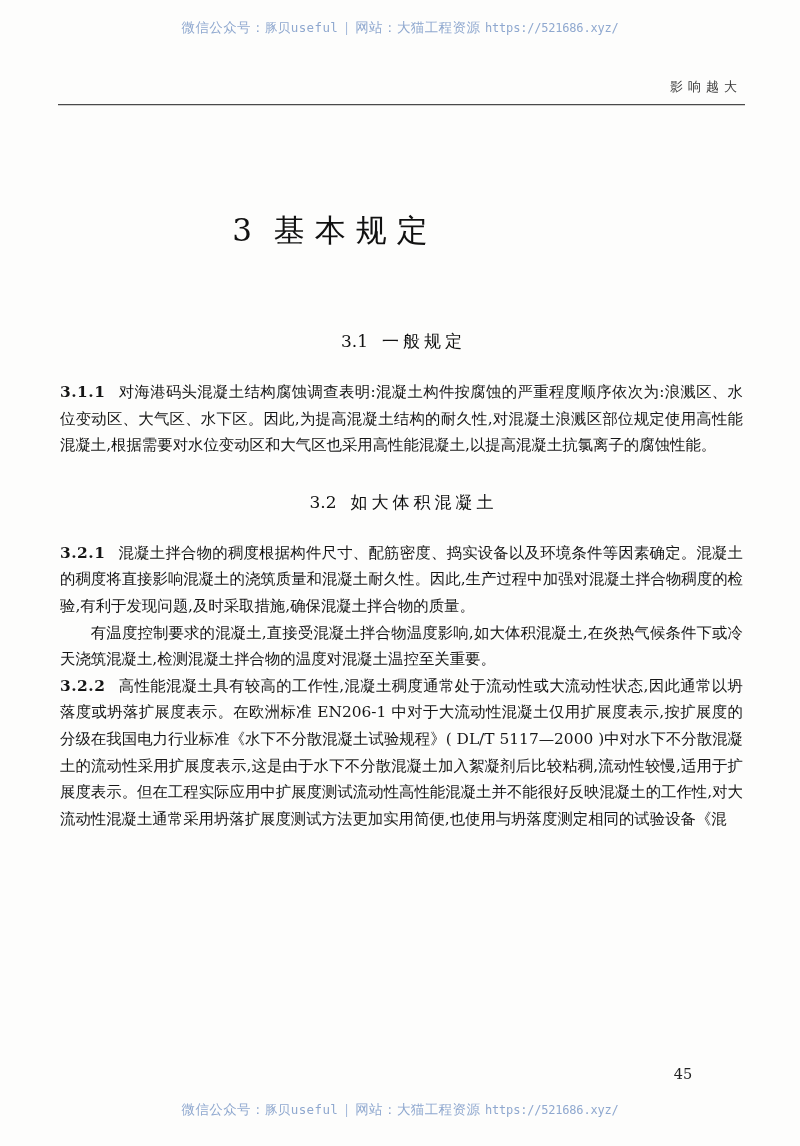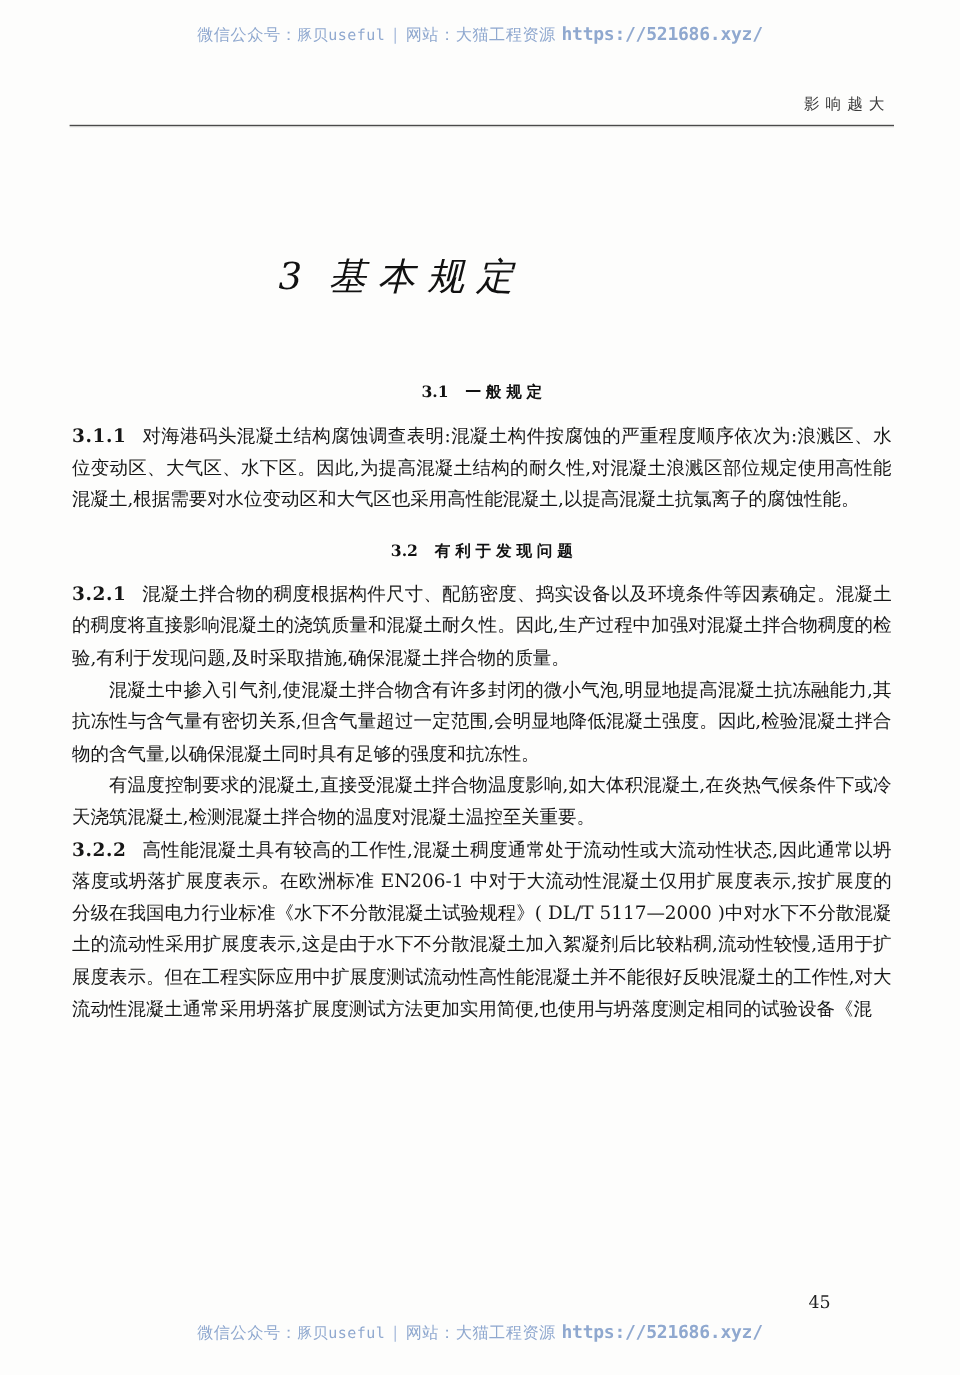--- a/index.html
+++ b/index.html
@@ -35,23 +35,22 @@
   }
   .watermark-top { top: 19px; }
   .watermark-bottom { top: 1101px; }
   .watermark .wm-sep {
     display: inline-block;
     padding: 0 6px;
     color: #a8bcdc;
   }
   .watermark .wm-url {
     font-family: "DejaVu Sans Mono", "Liberation Mono", monospace;
-    font-size: 15px;
+    font-size: 12px;
     letter-spacing: -0.2px;
-    font-weight: bold;
   }
   .watermark .wm-latin {
     font-family: "DejaVu Sans Mono", "Liberation Mono", monospace;
     font-size: 12.5px;
   }
 
   
   .runhead {
     position: absolute;
     top: 78px;
@@ -82,36 +81,35 @@
     position: absolute;
     top: 210px;
     left: 0;
     width: 660px;
     text-align: center;
     font-size: 31px;
     letter-spacing: 10px;
     text-indent: 10px;
     color: #111;
     font-family: "DejaVu Serif", "Liberation Serif", serif;
-    font-style: italic;
   }
   .chapter-title .num {
     letter-spacing: 0;
     margin-right: 22px;
     font-family: "DejaVu Serif", "Liberation Serif", serif;
   }
 
   .section-head {
     text-align: center;
-    font-size: 13px;
-    font-weight: bold;
+    font-size: 17px;
+    font-weight: normal;
     letter-spacing: 4px;
     text-indent: 4px;
     color: #111;
-    margin: 0;
+    margin: 12px;
   }
   .section-head .snum {
     letter-spacing: 0;
     margin-right: 14px;
   }
 
   
   .content {
     position: absolute;
     top: 318px;
@@ -142,21 +140,20 @@
   .folio {
     position: absolute;
     top: 1066px;
     left: 0;
     width: 800px;
     text-align: center;
     padding-left: 566px;
     box-sizing: border-box;
     font-size: 14.5px;
     color: #222;
-    margin-top: 12px;
   }
 </style>
 </head>
 <body>
 
 <div class="page">
 
   <div class="watermark watermark-top">
     <span>微信公众号：</span><span class="wm-latin">豚贝useful</span><span class="wm-sep">|</span><span>网站：</span><span>大猫工程资源</span>&nbsp;<span class="wm-url">https://521686.xyz/</span>
   </div>
@@ -172,29 +169,28 @@
 
     <div class="section-head">
       <span class="snum">3.1</span><span>一般规定</span>
     </div>
     <div class="sec-gap-after"></div>
 
     <p class="para clause"><span class="cnum">3.1.1</span><span>对海港码头混凝土结构腐蚀调查表明:混凝土构件按腐蚀的严重程度顺序依次为:浪溅区、水位变动区、大气区、水下区。因此,为提高混凝土结构的耐久性,对混凝土浪溅区部位规定使用高性能混凝土,根据需要对水位变动区和大气区也采用高性能混凝土,以提高混凝土抗氯离子的腐蚀性能。</span></p>
 
     <div class="sec-gap-before"></div>
     <div class="section-head">
-      <span class="snum">3.2</span><span>有利于发现问题</span>
+      <span class="snum">3.2</span><span>如大体积混凝土</span>
     </div>
     <div class="sec-gap-after"></div>
 
     <p class="para clause"><span class="cnum">3.2.1</span><span>混凝土拌合物的稠度根据构件尺寸、配筋密度、捣实设备以及环境条件等因素确定。混凝土的稠度将直接影响混凝土的浇筑质量和混凝土耐久性。因此,生产过程中加强对混凝土拌合物稠度的检验,有利于发现问题,及时采取措施,确保混凝土拌合物的质量。</span></p>
 
 
 
-    <p class="para indent">混凝土中掺入引气剂,使混凝土拌合物含有许多封闭的微小气泡,明显地提高混凝土抗冻融能力,其抗冻性与含气量有密切关系,但含气量超过一定范围,会明显地降低混凝土强度。因此,检验混凝土拌合物的含气量,以确保混凝土同时具有足够的强度和抗冻性。</p>
 
     <p class="para indent">有温度控制要求的混凝土,直接受混凝土拌合物温度影响,如大体积混凝土,在炎热气候条件下或冷天浇筑混凝土,检测混凝土拌合物的温度对混凝土温控至关重要。</p>
 
     <p class="para clause"><span class="cnum">3.2.2</span><span>高性能混凝土具有较高的工作性,混凝土稠度通常处于流动性或大流动性状态,因此通常以坍落度或坍落扩展度表示。在欧洲标准 EN206-1 中对于大流动性混凝土仅用扩展度表示,按扩展度的分级在我国电力行业标准《水下不分散混凝土试验规程》( DL/T 5117—2000 )中对水下不分散混凝土的流动性采用扩展度表示,这是由于水下不分散混凝土加入絮凝剂后比较粘稠,流动性较慢,适用于扩展度表示。但在工程实际应用中扩展度测试流动性高性能混凝土并不能很好反映混凝土的工作性,对大流动性混凝土通常采用坍落扩展度测试方法更加实用简便,也使用与坍落度测定相同的试验设备《混</span></p>
 
   </div>
 
   <div class="folio">45</div>
 
   <div class="watermark watermark-bottom">

